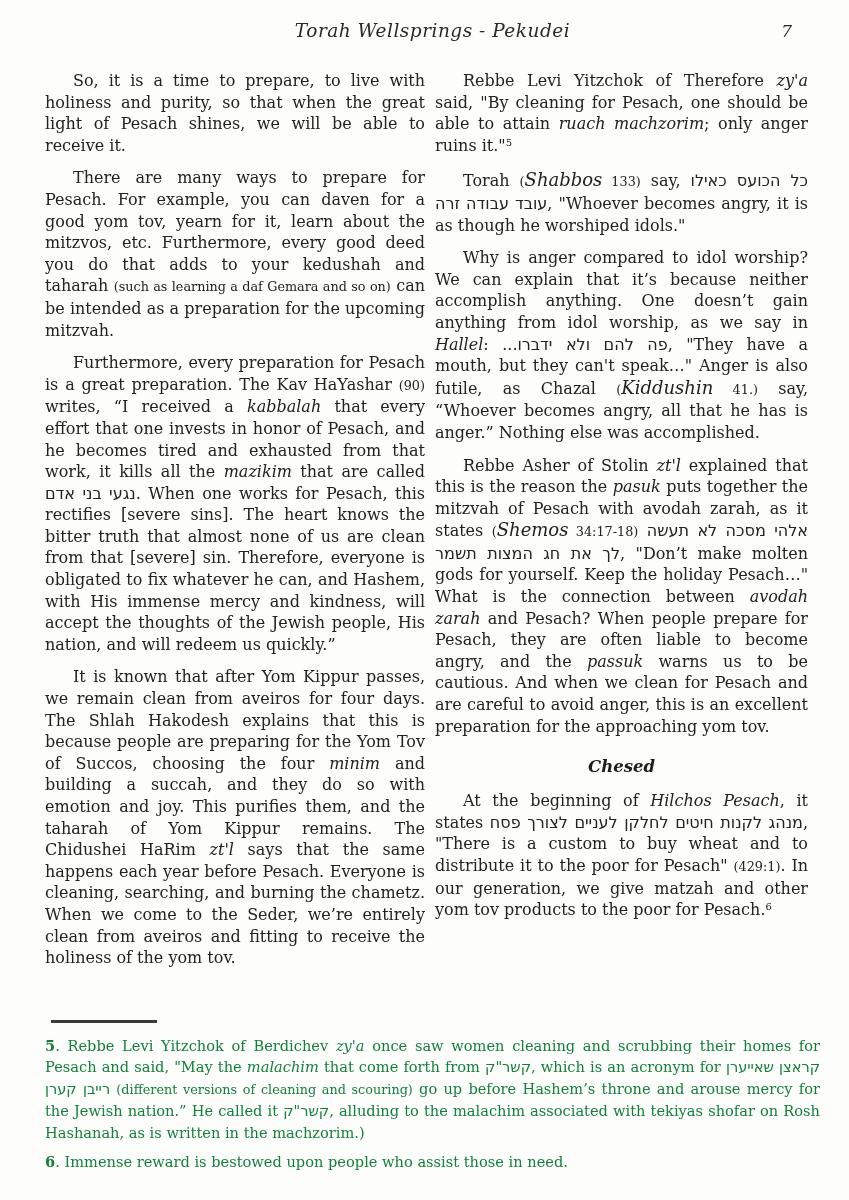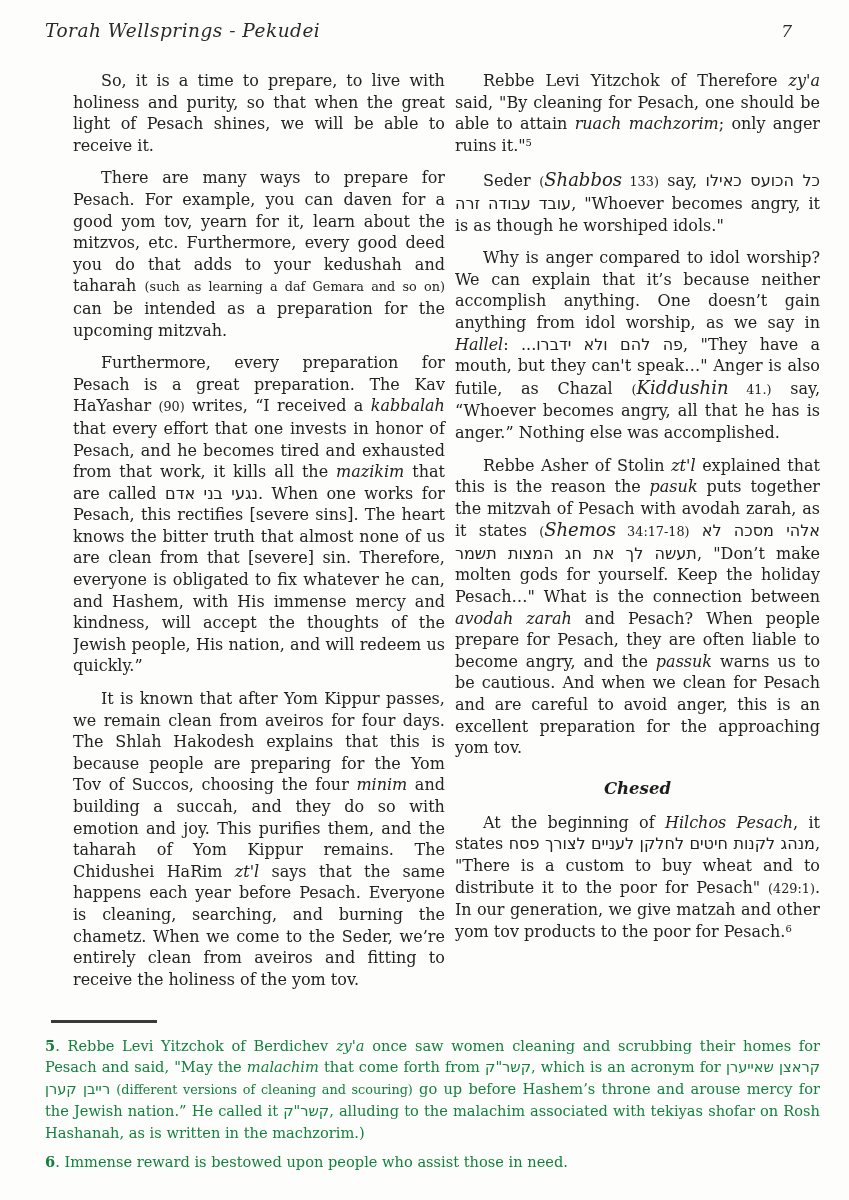--- a/index.html
+++ b/index.html
@@ -9,27 +9,27 @@
     margin:0 auto;
     background:#fdfdfc;
     box-sizing:border-box;
     padding:16px 29px 0 45px;
     font-family:"DejaVu Serif","Liberation Serif",serif;
     color:#222;
     overflow:hidden;
   }
   .hdr{position:relative;height:30px;margin-bottom:24px;}
   .hdr-title{
-    font-style:italic;font-size:18.5px;color:#2a2a2a;
+    text-align:center;font-style:italic;font-size:18.5px;color:#2a2a2a;
     letter-spacing:.5px;line-height:30px;
   }
   .hdr-page{
     position:absolute;right:28px;top:0;font-style:italic;font-size:17px;line-height:30px;color:#2a2a2a;
   }
-  .cols{display:flex;gap:10px;height:938px;overflow:hidden;margin-left:28px;}
+  .cols{display:flex;gap:10px;height:938px;overflow:hidden;}
   .col{box-sizing:border-box;}
   .col-left{width:380px;}
   .col-right{width:373px;}
   .col p{
     margin:0 0 11px 0;
     font-size:16px;line-height:21.6px;
     text-align:justify;
     text-indent:28px;
   }
   h3.sec{
@@ -68,21 +68,21 @@
 
   <div class="cols">
     <div class="col col-left">
       <p><span>So, it is a time to prepare, to live with holiness and purity, so that when the great light of Pesach shines, we will be able to receive it.</span></p>
       <p><span>There are many ways to prepare for Pesach. For example, you can daven for a good yom tov, yearn for it, learn about the mitzvos, etc. Furthermore, every good deed you do that adds to your kedushah and taharah </span><span class="s-small">(such as learning a daf Gemara and so on)</span><span> can be intended as a preparation for the upcoming mitzvah.</span></p>
       <p><span>Furthermore, every preparation for Pesach is a great preparation. The Kav HaYashar </span><span class="s-small">(90)</span><span> writes, “I received a </span><span class="s-i">kabbalah</span><span> that every effort that one invests in honor of Pesach, and he becomes tired and exhausted from that work, it kills all the </span><span class="s-i">mazikim</span><span> that are called </span><span class="s-he" dir="rtl">נגעי בני אדם</span><span>. When one works for Pesach, this rectifies [severe sins]. The heart knows the bitter truth that almost none of us are clean from that [severe] sin. Therefore, everyone is obligated to fix whatever he can, and Hashem, with His immense mercy and kindness, will accept the thoughts of the Jewish people, His nation, and will redeem us quickly.”</span></p>
       <p><span>It is known that after Yom Kippur passes, we remain clean from aveiros for four days. The Shlah Hakodesh explains that this is because people are preparing for the Yom Tov of Succos, choosing the four </span><span class="s-i">minim</span><span> and building a succah, and they do so with emotion and joy. This purifies them, and the taharah of Yom Kippur remains. The Chidushei HaRim </span><span class="s-i">zt'l</span><span> says that the same happens each year before Pesach. Everyone is cleaning, searching, and burning the chametz. When we come to the Seder, we’re entirely clean from aveiros and fitting to receive the holiness of the yom tov.</span></p>
     </div>
     <div class="col col-right">
       <p><span>Rebbe Levi Yitzchok of Therefore </span><span class="s-i">zy'a</span><span> said, "By cleaning for Pesach, one should be able to attain </span><span class="s-i">ruach machzorim</span><span>; only anger ruins it."</span><span class="s-sup">5</span></p>
-      <p><span>Seder </span><span class="s-small">(</span><span class="s-smi">Shabbos</span><span class="s-small"> 133)</span><span> say, </span><span class="s-he" dir="rtl">כל הכועס כאילו עובד עבודה זרה</span><span>, "Whoever becomes angry, it is as though he worshiped idols."</span></p>
+      <p><span>Torah </span><span class="s-small">(</span><span class="s-smi">Shabbos</span><span class="s-small"> 133)</span><span> say, </span><span class="s-he" dir="rtl">כל הכועס כאילו עובד עבודה זרה</span><span>, "Whoever becomes angry, it is as though he worshiped idols."</span></p>
       <p><span>Why is anger compared to idol worship? We can explain that it’s because neither accomplish anything. One doesn’t gain anything from idol worship, as we say in </span><span class="s-i">Hallel</span><span>: </span><span class="s-he" dir="rtl">פה להם ולא ידברו...</span><span>, "They have a mouth, but they can't speak…" Anger is also futile, as Chazal </span><span class="s-small">(</span><span class="s-smi">Kiddushin</span><span class="s-small"> 41.)</span><span> say, “Whoever becomes angry, all that he has is anger.” Nothing else was accomplished.</span></p>
       <p><span>Rebbe Asher of Stolin </span><span class="s-i">zt'l</span><span> explained that this is the reason the </span><span class="s-i">pasuk</span><span> puts together the mitzvah of Pesach with avodah zarah, as it states </span><span class="s-small">(</span><span class="s-smi">Shemos</span><span class="s-small"> 34:17-18)</span><span> </span><span class="s-he" dir="rtl">אלהי מסכה לא תעשה לך את חג המצות תשמר</span><span>, "Don’t make molten gods for yourself. Keep the holiday Pesach…" What is the connection between </span><span class="s-i">avodah zarah</span><span> and Pesach? When people prepare for Pesach, they are often liable to become angry, and the </span><span class="s-i">passuk</span><span> warns us to be cautious. And when we clean for Pesach and are careful to avoid anger, this is an excellent preparation for the approaching yom tov.</span></p>
       <h3 class="sec">Chesed</h3>
       <p><span>At the beginning of </span><span class="s-i">Hilchos Pesach</span><span>, it states </span><span class="s-he" dir="rtl">מנהג לקנות חיטים לחלקן לעניים לצורך פסח</span><span>, "There is a custom to buy wheat and to distribute it to the poor for Pesach" </span><span class="s-small">(429:1)</span><span>. In our generation, we give matzah and other yom tov products to the poor for Pesach.</span><span class="s-sup">6</span></p>
     </div>
   </div>
 
   <div class="fn-sep"></div>
 
   <div class="fns">

